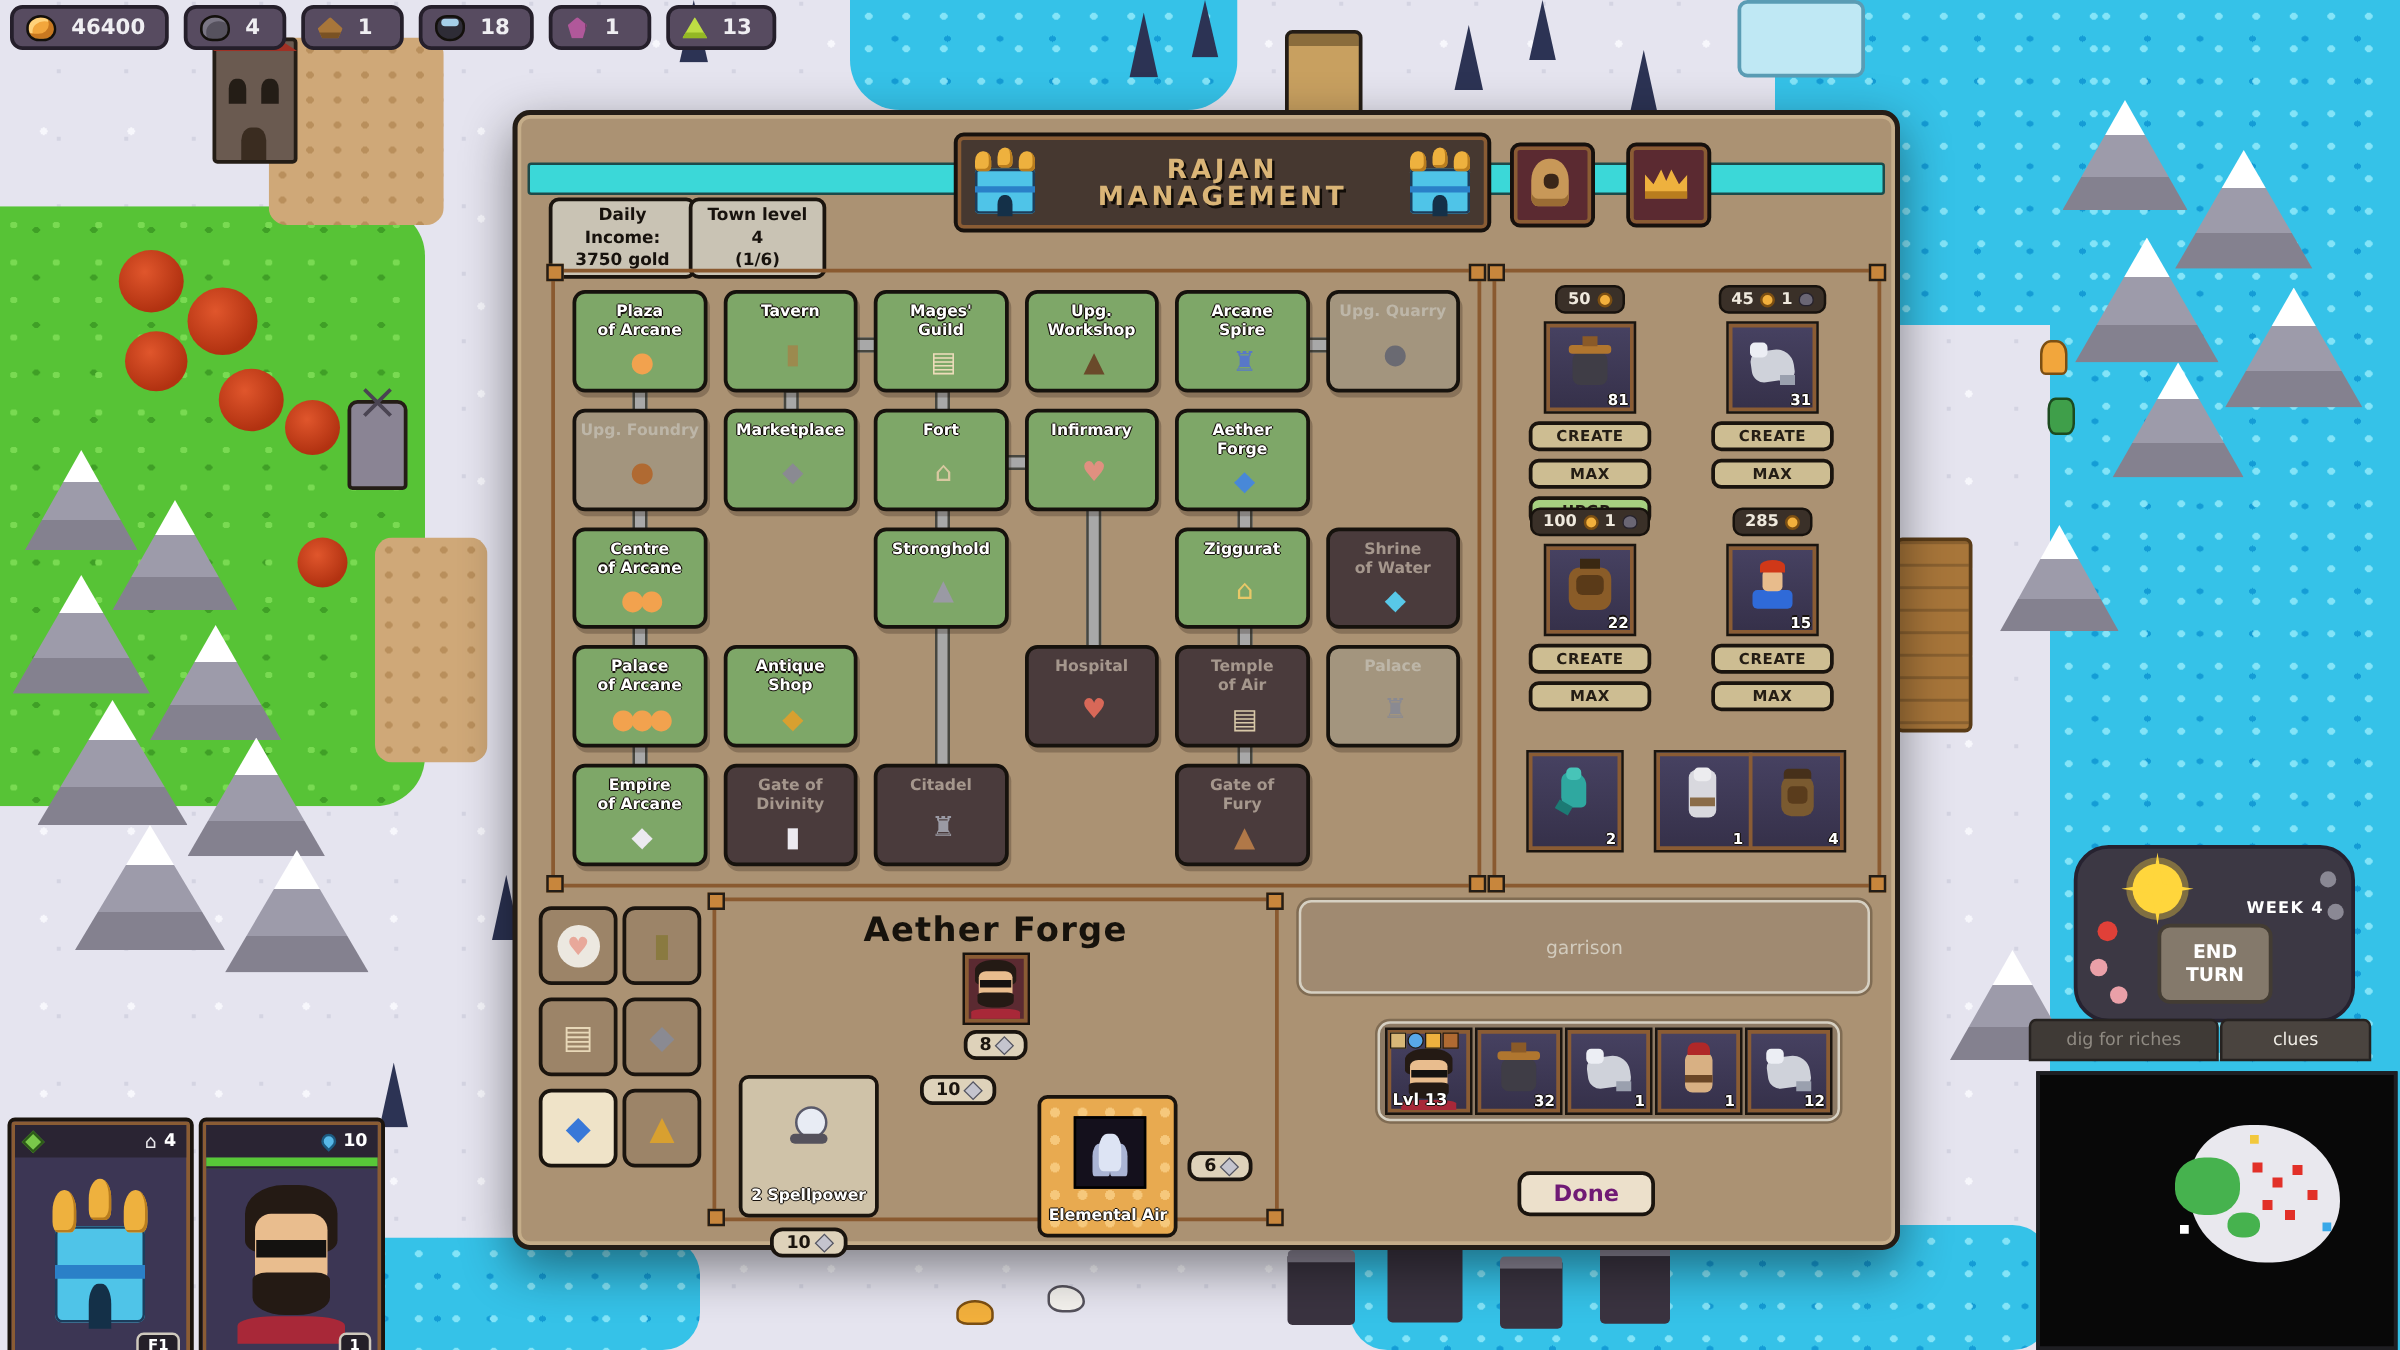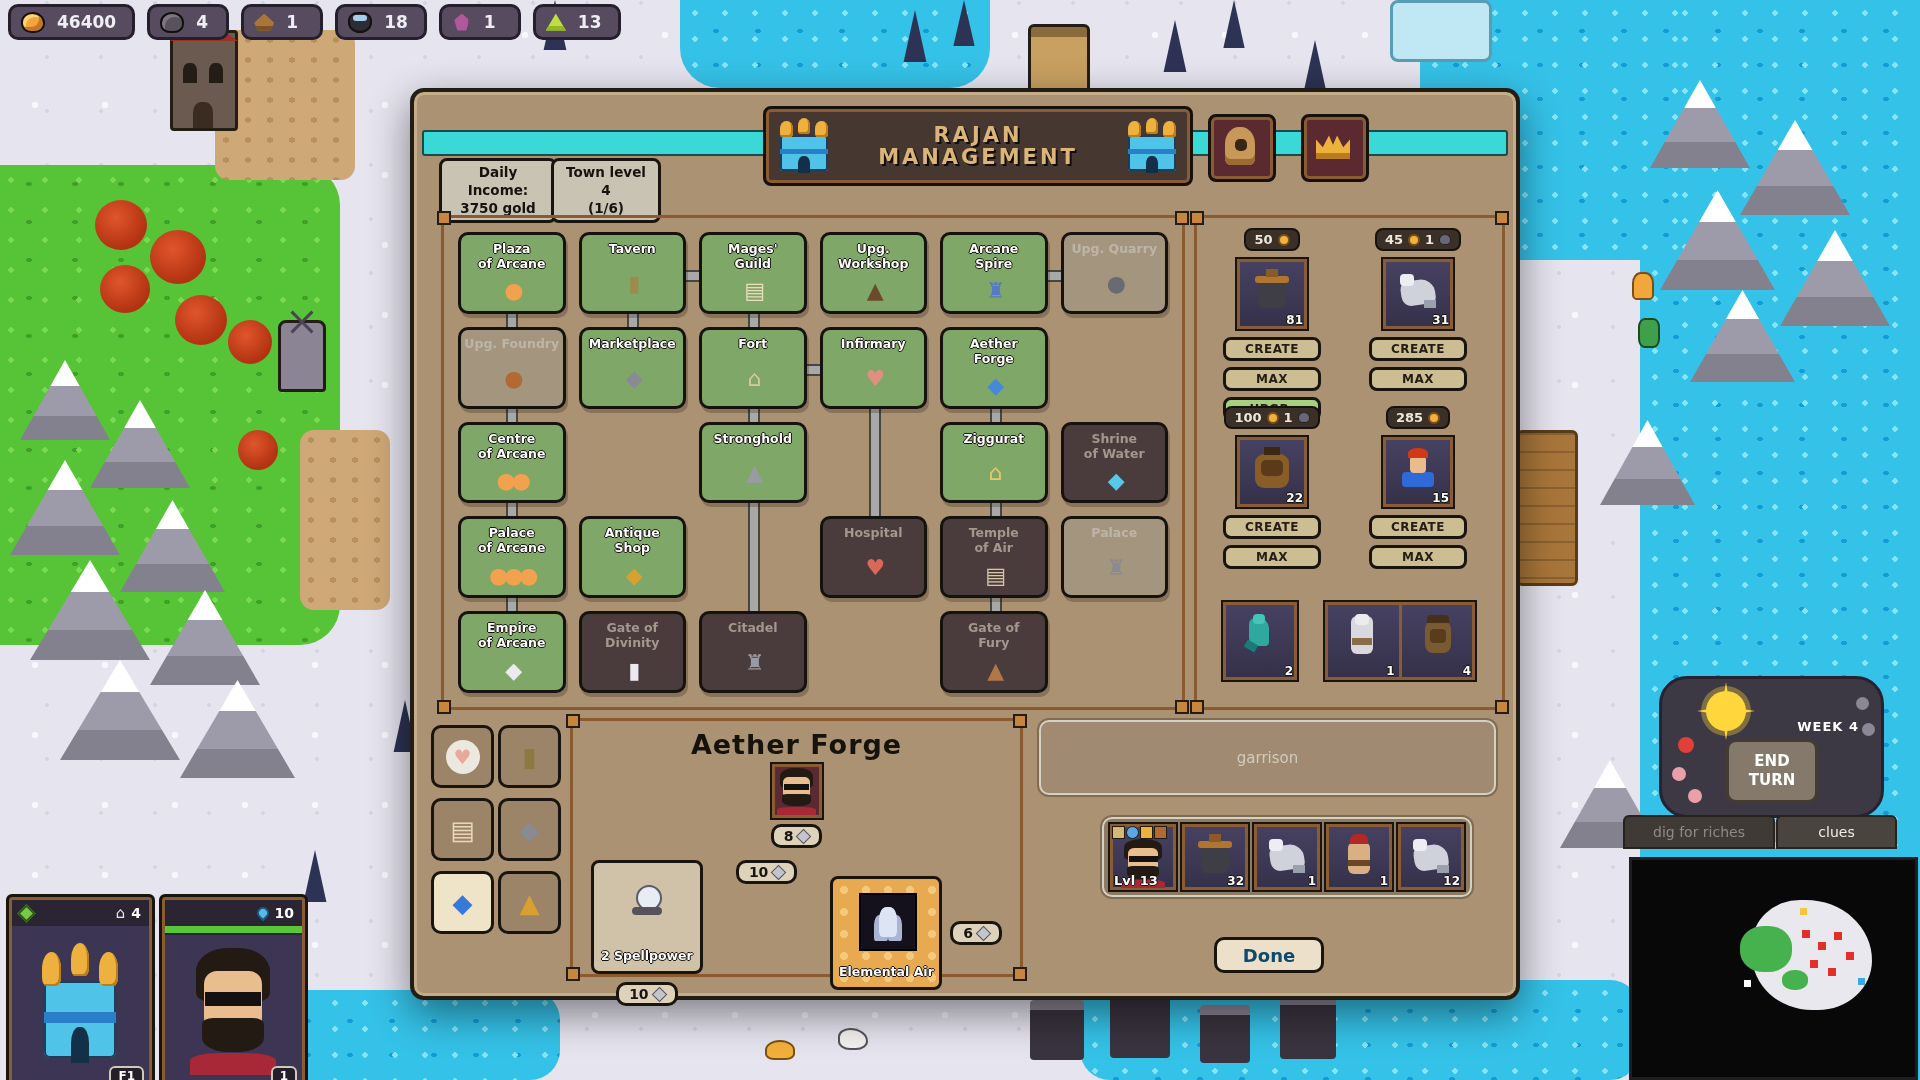--- a/index.html
+++ b/index.html
@@ -158,21 +158,21 @@
   .essence{width:11px;height:11px;background:#c4c4ce;transform:rotate(45deg);border:1px solid #55555e;box-sizing:border-box;}
 
   
   #garrison-panel{background:#a08a71;border:2px solid #d6d0c2;border-radius:10px;box-shadow:0 0 0 2px rgba(30,20,10,.3);
      display:flex;align-items:center;justify-content:center;color:#d2cbbd;font-size:15px;}
   #army-box{background:#8d7a64;border:2px solid #d6d0c2;border-radius:10px;box-shadow:0 0 0 2px rgba(30,20,10,.3);
      display:flex;align-items:center;gap:2px;padding:3px 4px;}
   .army-slot{width:66px;height:66px;flex:none;}
   .mini-icons{position:absolute;left:2px;top:2px;display:flex;gap:1px;z-index:3;}
   .mini-icons span{width:13px;height:13px;border:1px solid #201a12;box-sizing:border-box;display:block;}
-  #done-btn{background:#ece0cb;border:3px solid #1a140e;border-radius:10px;color:#0c4a6e;font-weight:bold;
+  #done-btn{background:#ece0cb;border:3px solid #1a140e;border-radius:10px;color:#701a75;font-weight:bold;
      font-size:18px;display:flex;align-items:center;justify-content:center;}
 
   
   #week-panel{left:1659px;top:676px;width:219px;height:136px;background:#3c3844;border-radius:28px;border:3px solid #262230;}
   .sun{position:absolute;left:44px;top:12px;width:40px;height:40px;background:#ffd63c;border-radius:50%;
      box-shadow:0 0 0 5px rgba(255,214,60,.35);}
   .sun:before{content:"";position:absolute;inset:-9px;background:#ffd63c;clip-path:polygon(50% 0,57% 43%,100% 50%,57% 57%,50% 100%,43% 57%,0 50%,43% 43%);}
   .dot{position:absolute;border-radius:50%;}
   #week-label{position:absolute;right:22px;top:40px;color:#fff;font-weight:bold;font-size:13px;letter-spacing:1px;}
   #end-turn{position:absolute;left:64px;top:60px;width:86px;height:58px;background:#84796b;border:3px solid #433c33;

